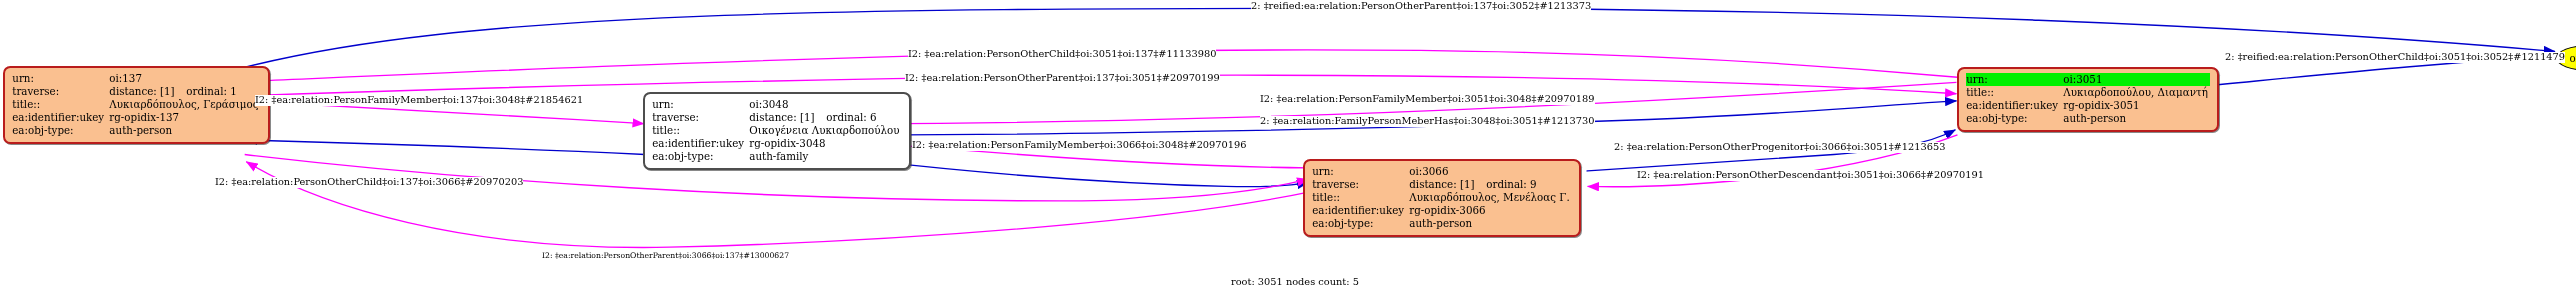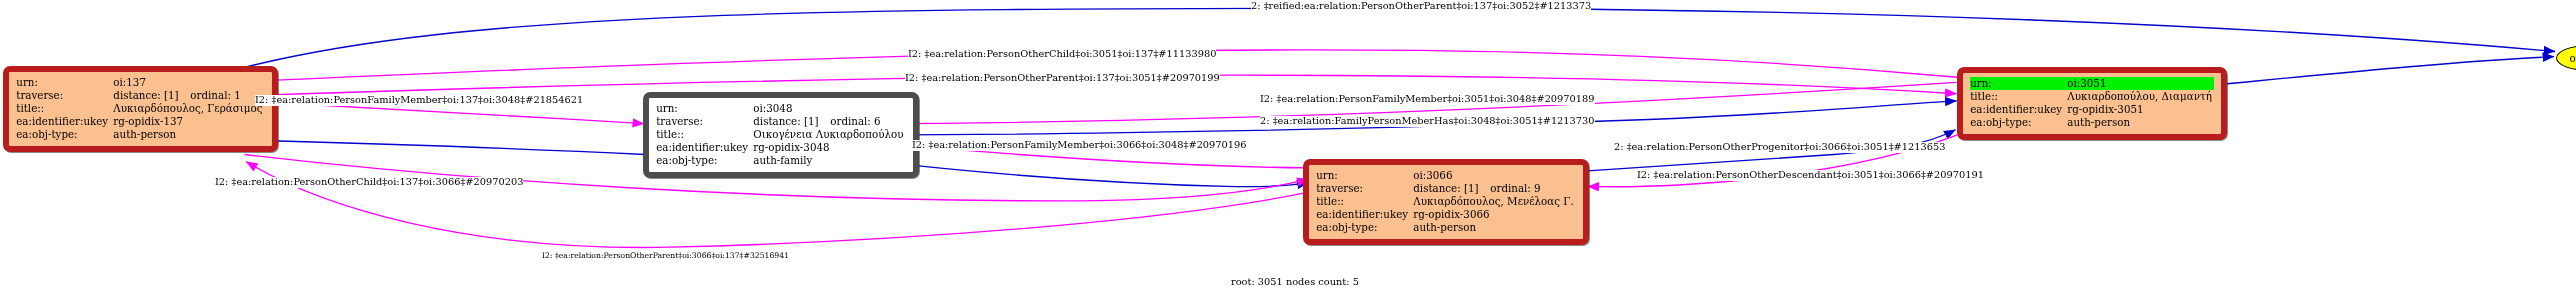--- a/index.html
+++ b/index.html
@@ -4,21 +4,21 @@
 <title>Graph</title>
 <style>
   html,body{margin:0;padding:0;background:#ffffff;}
   body{width:2623px;height:292px;overflow:hidden;
        font-family:"DejaVu Serif","Liberation Serif",serif;color:#000;}
   #stage{position:relative;width:2623px;height:292px;}
   svg#edges{position:absolute;left:0;top:0;width:2623px;height:292px;overflow:visible;}
 
   .node{position:absolute;box-sizing:border-box;}
   .rbox{
-    border:6px solid #b91c1c;border-radius:7.2px;
+    border:2px solid #b91c1c;border-radius:7.2px;
     padding:4.1px 7.2px 5.2px 7.2px;
     box-shadow:1px 1px 0 rgba(40,40,40,0.55);
   }
   .rbox.orange{background:#fac090;}
   .rbox.plain{background:#ffffff;border-color:#4d4d4d;}
   .rbox table{border-collapse:collapse;}
   .rbox td{
     font-size:10.3px;line-height:13px;white-space:nowrap;
     padding:0 0 0 0;vertical-align:baseline;
   }
@@ -201,25 +201,26 @@
     </div>
   </div>
 
   <div class="ellipse" style="left:2556px;top:45px;width:64px;height:24px;">
     <span>oi:3052</span>
   </div>
 
   <div class="elabel" style="left:1251px;top:1px;">2: ‡reified:ea:relation:PersonOtherParent‡oi:137‡oi:3052‡#1213373</div>
   <div class="elabel" style="left:908px;top:49px;">I2: ‡ea:relation:PersonOtherChild‡oi:3051‡oi:137‡#11133980</div>
   <div class="elabel" style="left:905px;top:73px;">I2: ‡ea:relation:PersonOtherParent‡oi:137‡oi:3051‡#20970199</div>
+  <div class="elabel" style="left:2225px;top:52px;">2: ‡reified:ea:relation:PersonOtherChild‡oi:3051‡oi:3052‡#1211479</div>
   <div class="elabel" style="left:255px;top:95px;">I2: ‡ea:relation:PersonFamilyMember‡oi:137‡oi:3048‡#21854621</div>
   <div class="elabel" style="left:1260px;top:94px;">I2: ‡ea:relation:PersonFamilyMember‡oi:3051‡oi:3048‡#20970189</div>
   <div class="elabel" style="left:1260px;top:116px;">2: ‡ea:relation:FamilyPersonMeberHas‡oi:3048‡oi:3051‡#1213730</div>
   <div class="elabel" style="left:912px;top:140px;">I2: ‡ea:relation:PersonFamilyMember‡oi:3066‡oi:3048‡#20970196</div>
   <div class="elabel" style="left:1614px;top:142px;">2: ‡ea:relation:PersonOtherProgenitor‡oi:3066‡oi:3051‡#1213653</div>
   <div class="elabel" style="left:1603px;top:170px;margin-left:34px;">I2: ‡ea:relation:PersonOtherDescendant‡oi:3051‡oi:3066‡#20970191</div>
   <div class="elabel" style="left:215px;top:177px;">I2: ‡ea:relation:PersonOtherChild‡oi:137‡oi:3066‡#20970203</div>
-  <div class="elabel small" style="left:542px;top:251px;">I2: ‡ea:relation:PersonOtherParent‡oi:3066‡oi:137‡#32516941</div>
+  <div class="elabel small" style="left:542px;top:251px;">I2: ‡ea:relation:PersonOtherParent‡oi:3066‡oi:137‡#13000627</div>
 
   <div class="footer" style="left:1231px;top:276px;">root: 3051 nodes count: 5</div>
 
 </div>
 
 
 </body></html>

